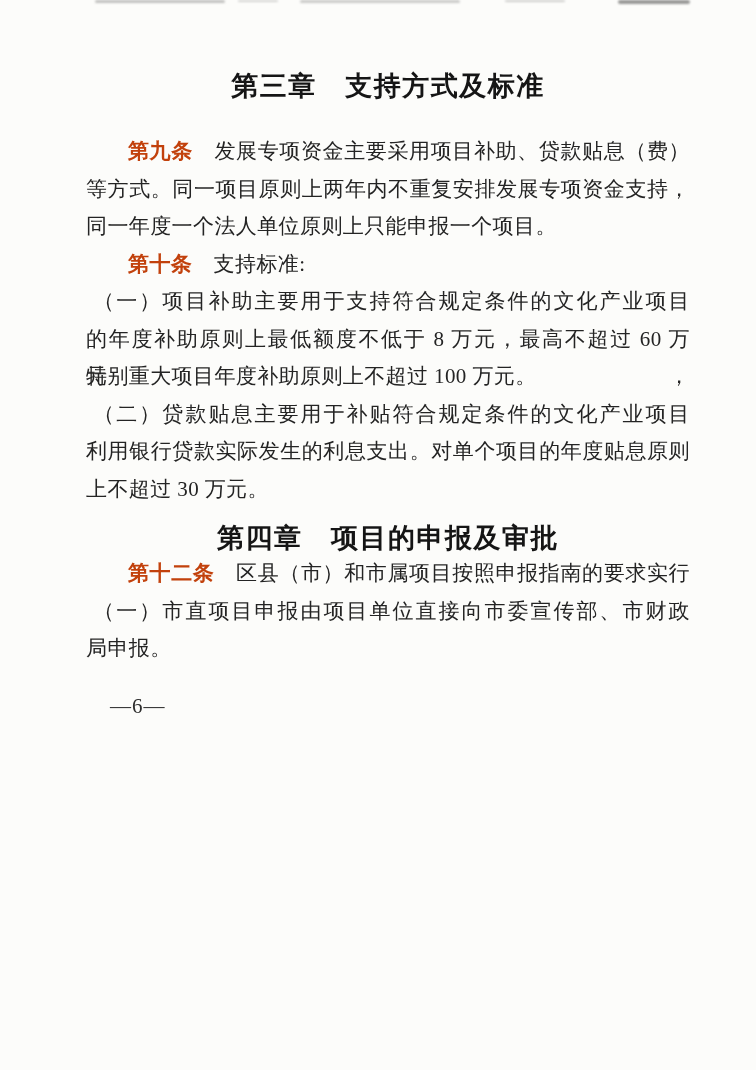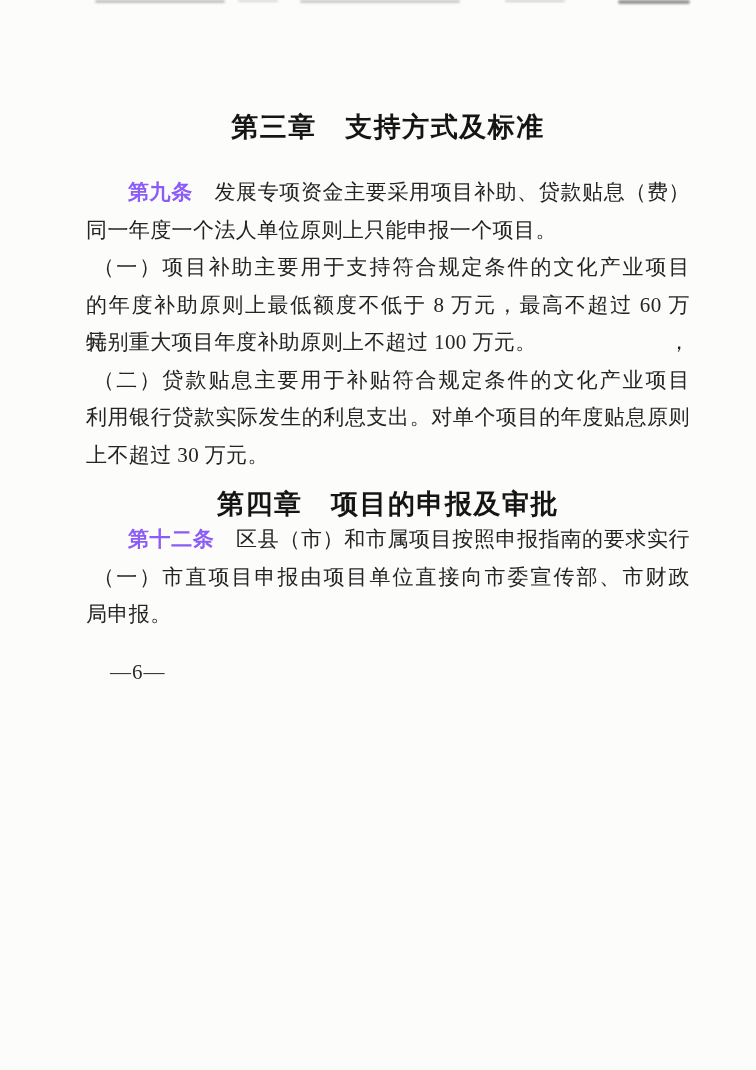--- a/index.html
+++ b/index.html
@@ -28,35 +28,35 @@
   .chapter{
     margin:0;
     font-family:"Liberation Sans","DejaVu Sans",sans-serif;
     font-weight:700;
     font-size:27px;
     line-height:34px;
     letter-spacing:1.5px;
     text-align:center;
     color:#151515;
   }
-  .ch3{padding-top:110px;}
+  .ch3{padding-top:69px;}
   .ch4{margin-top:13px;}
   .para{margin:0;}
   .gap-after-h1{margin-top:30px;}
   .gap-after-h2{margin-top:27px;}
   .line{
     font-size:21px;
     line-height:37.5px;
     height:37.5px;
     letter-spacing:0.4px;
   }
   .fill{text-align:justify;text-align-last:justify;-moz-text-align-last:justify;}
   .indent2{text-indent:2em;}
   .indent-item{text-indent:0.35em;}
-  .lead{font-weight:700;color:#8b5cf6;}
+  .lead{font-weight:700;color:#c2410c;}
   .pagenum{
     margin-top:26px;
     margin-left:24px;
     font-size:21px;
     letter-spacing:1px;
     color:#2e2e2e;
   }
 </style>
 </head>
 <body>
@@ -68,23 +68,27 @@
   <div class="smudge s3"></div>
   <div class="smudge s4"></div>
   <div class="smudge s5"></div>
 
   <div class="content">
 
     <h1 class="chapter ch3">第三章　支持方式及标准</h1>
 
     <div class="para gap-after-h1">
       <div class="line fill indent2"><span class="lead">第九条</span><span>　发展专项资金主要采用项目补助、贷款贴息（费）</span></div>
+      <div class="line fill">等方式。同一项目原则上两年内不重复安排发展专项资金支持，</div>
       <div class="line">同一年度一个法人单位原则上只能申报一个项目。</div>
     </div>
 
+    <div class="para">
+      <div class="line indent2"><span class="lead">第十条</span><span>　支持标准:</span></div>
+    </div>
 
     <div class="para">
       <div class="line fill indent-item">（一）项目补助主要用于支持符合规定条件的文化产业项目</div>
       <div class="line fill">的年度补助原则上最低额度不低于 8 万元，最高不超过 60 万元，</div>
       <div class="line">特别重大项目年度补助原则上不超过 100 万元。</div>
     </div>
 
     <div class="para">
       <div class="line fill indent-item">（二）贷款贴息主要用于补贴符合规定条件的文化产业项目</div>
       <div class="line fill">利用银行贷款实际发生的利息支出。对单个项目的年度贴息原则</div>

